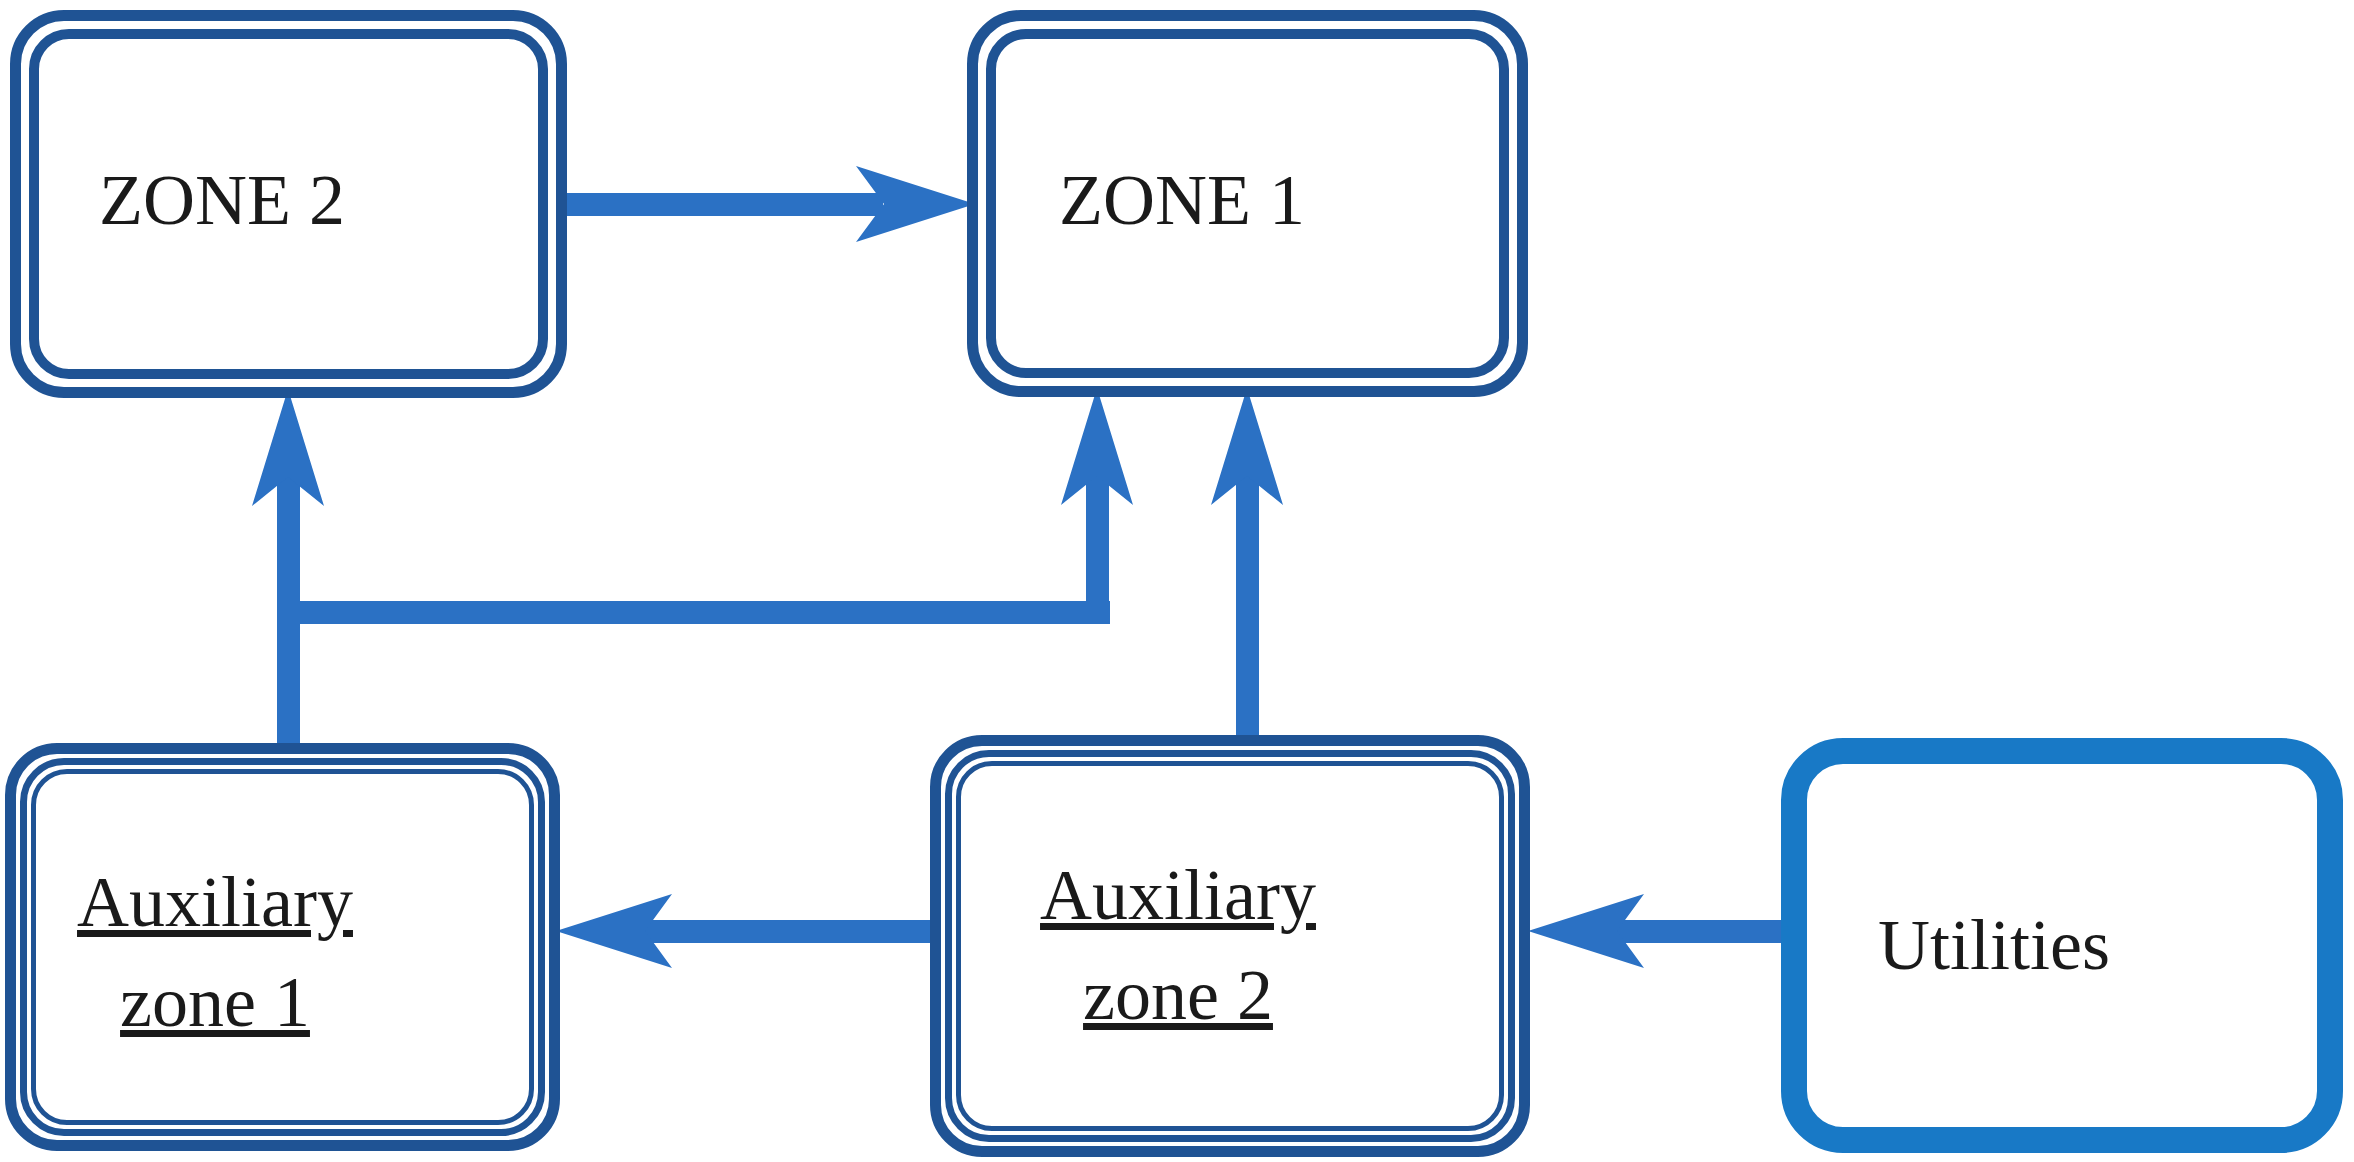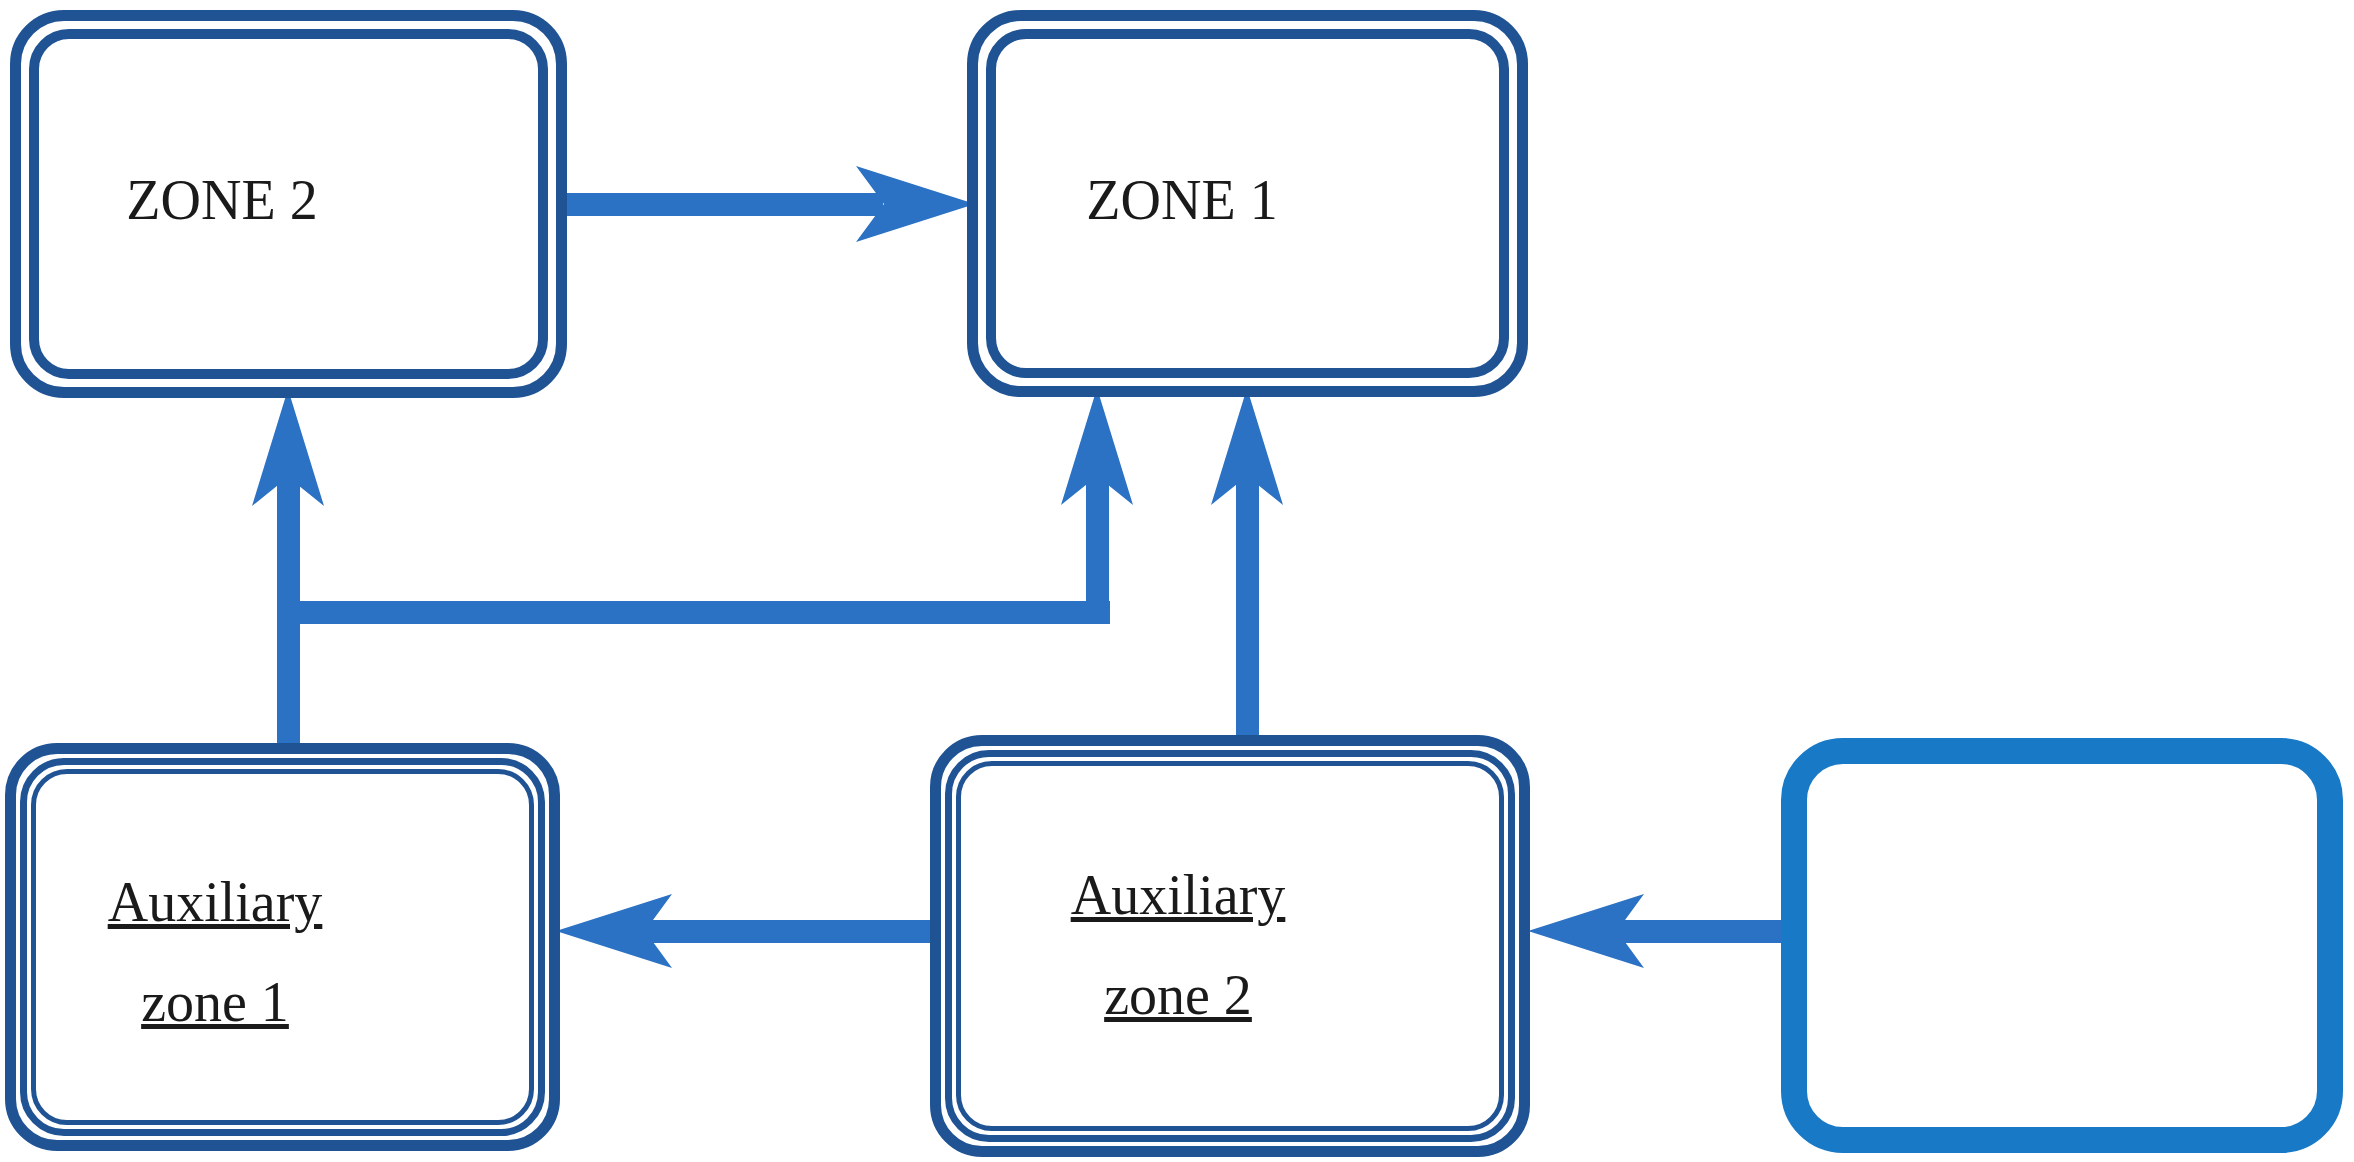--- a/index.html
+++ b/index.html
@@ -33,21 +33,21 @@
     content:""; position:absolute; inset:15px;
     border:5px solid var(--box-border,#1F5394); border-radius:36px;
   }
 
   
   .single { border:26px solid var(--utilities-border,#1879C6); border-radius:62px; }
 
   .label {
     position:absolute;
     transform:translate(-50%,-50%);
-    font-size:56px; line-height:100px;
+    font-size:72px; line-height:100px;
     color:var(--text,#1A1A1A);
     white-space:nowrap; text-align:center;
   }
   .label span { display:block;text-decoration:underline; }
 </style>
 </head>
 <body>
 
 <div class="stage">
 
@@ -98,14 +98,15 @@
   <div class="label" style="left:215px; top:952px;">
     <span>Auxiliary</span>
     <span>zone 1</span>
   </div>
 
   <div class="label" style="left:1178px; top:945px;">
     <span>Auxiliary</span>
     <span>zone 2</span>
   </div>
 
+  <div class="label" style="left:1994px; top:945px;">Utilities</div>
 
 </div>
 
 </body></html>

